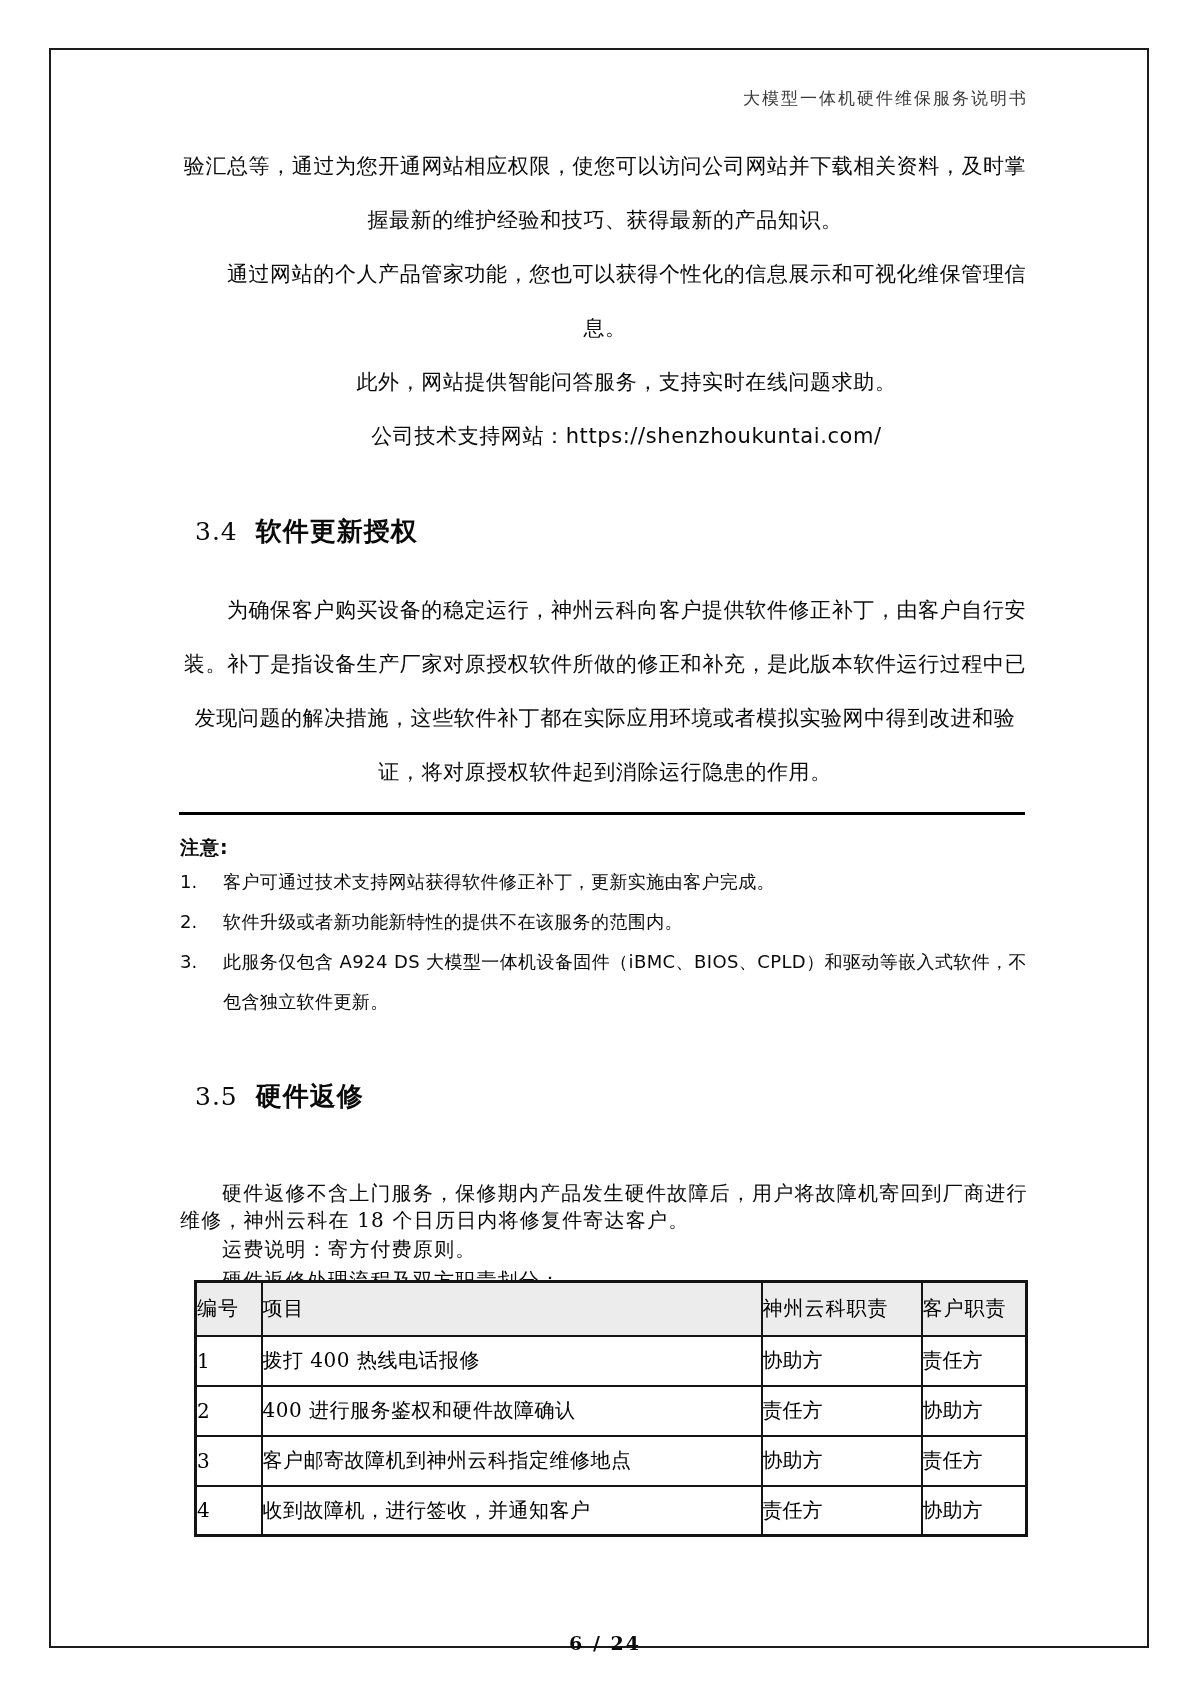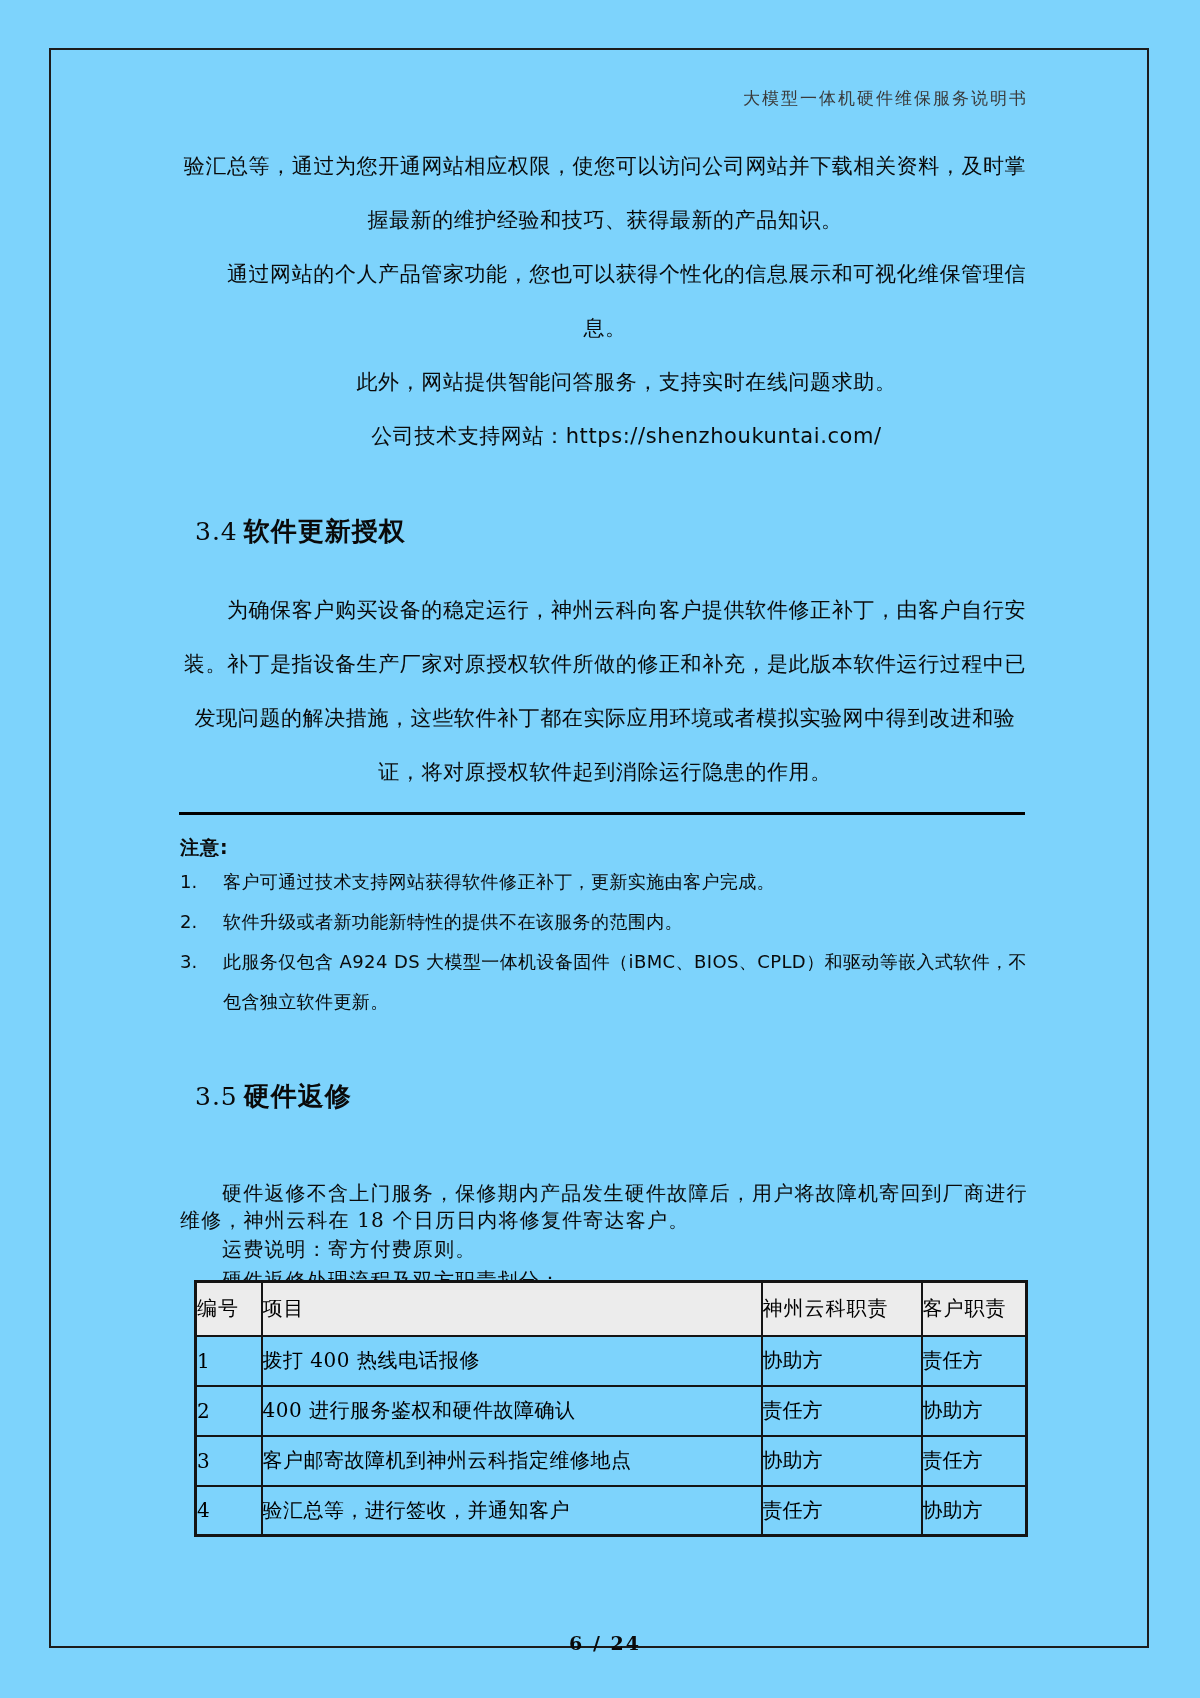--- a/index.html
+++ b/index.html
@@ -1,19 +1,19 @@
 <!DOCTYPE html>
 <html><head>
 <meta charset="utf-8">
 <style>
   html,body{margin:0;padding:0;background:#e8e8e8;}
   .page{
     position:relative;
     width:1200px;height:1698px;
-    background:#7dd3fc;
+    background:#ffffff;
     margin:0 auto;
     overflow:hidden;
     color:#0a0a0a;
   }
   .sans{font-family:"DejaVu Sans","Liberation Sans",sans-serif;}
   .serif{font-family:"DejaVu Serif","Liberation Serif",serif;}
 
   .border-frame{
     position:absolute;left:49px;top:48px;
     width:1100px;height:1600px;
@@ -24,21 +24,21 @@
     position:absolute;top:87px;right:172px;
     font-size:17px;color:#3a3a3a;
     letter-spacing:2px;white-space:nowrap;
   }
   .block{position:absolute;left:180px;width:850px;}
   .ln{height:54px;line-height:54px;white-space:nowrap;font-size:21px;letter-spacing:.6px;text-align:center;}
   .indent{padding-left:43px;}
 
   .heading{display:flex;align-items:baseline;padding-left:15px;white-space:nowrap;}
   .heading .h-num{font-size:25px;letter-spacing:1px;}
-  .heading .h-title{font-size:26px;font-weight:bold;margin-left:6px;letter-spacing:1px;}
+  .heading .h-title{font-size:26px;font-weight:bold;margin-left:18px;letter-spacing:1px;}
 
   .rule{position:absolute;left:179px;width:846px;height:3px;background:#000;}
 
   .note-label{font-size:19px;font-weight:bold;letter-spacing:1px;}
   .note-item{display:flex;}
   .note-item .n-num{width:43px;flex:0 0 43px;font-size:18px;line-height:40px;}
   .note-ln{height:40px;line-height:40px;font-size:18px;letter-spacing:.4px;white-space:nowrap;}
 
   .sline{height:27px;line-height:27px;font-size:20px;letter-spacing:1.2px;white-space:nowrap;}
   .s-indent{padding-left:42px;margin-top:27px;}
@@ -169,21 +169,21 @@
         <td>协助方</td>
       </tr>
       <tr>
         <td>3</td>
         <td class="item-cell">客户邮寄故障机到神州云科指定维修地点</td>
         <td>协助方</td>
         <td>责任方</td>
       </tr>
       <tr>
         <td>4</td>
-        <td class="item-cell">验汇总等，进行签收，并通知客户</td>
+        <td class="item-cell">收到故障机，进行签收，并通知客户</td>
         <td>责任方</td>
         <td>协助方</td>
       </tr>
     </tbody>
   </table>
 
   <div class="page-footer serif">6 / 24</div>
 
 </div>
 

